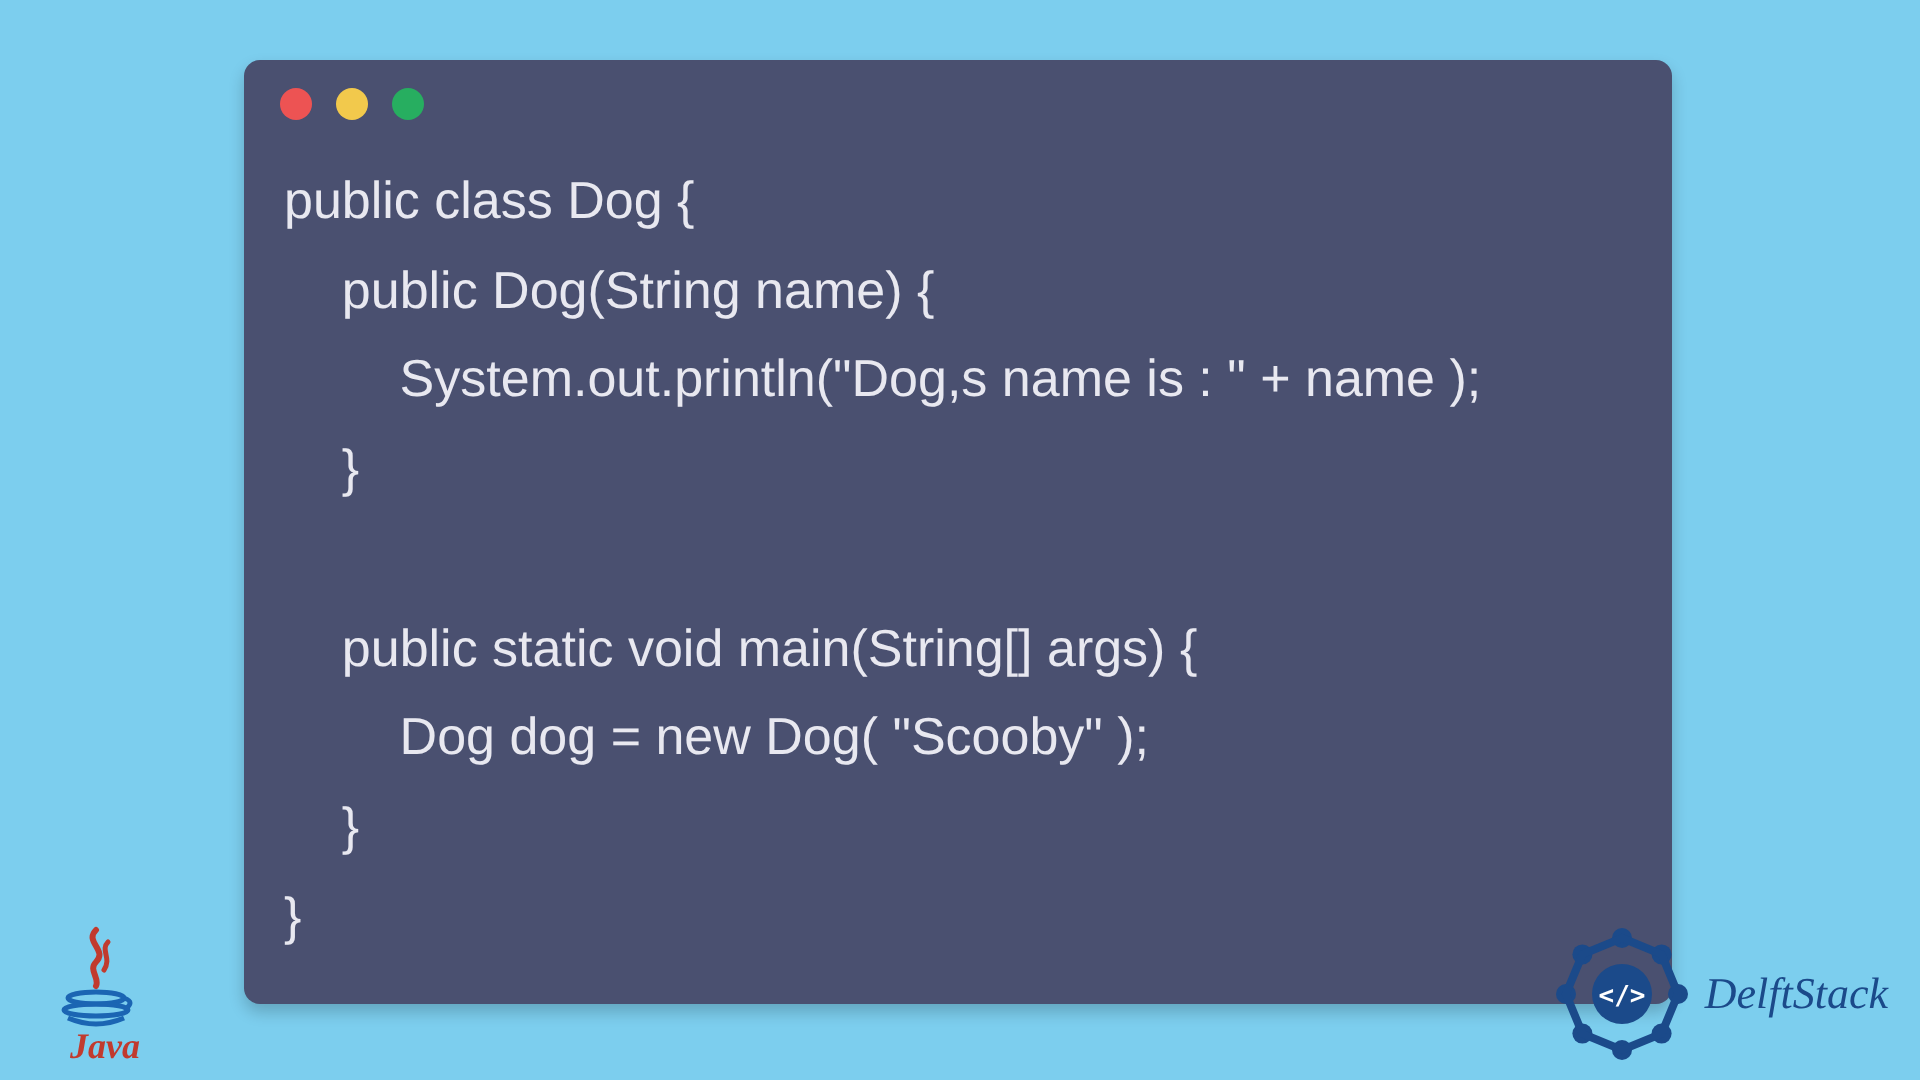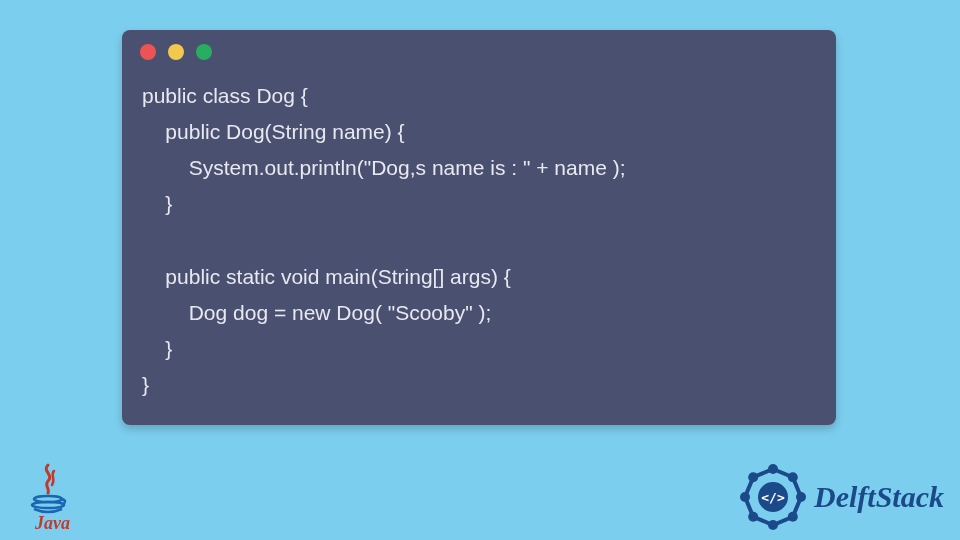--- a/index.html
+++ b/index.html
@@ -33,21 +33,21 @@
     height: 16px;
     border-radius: 50%;
   }
   .dot-red { background: #ed5353; }
   .dot-yellow { background: #f2c94c; }
   .dot-green { background: #27ae60; }
   .code-area {
     padding: 4px 20px 0 20px;
     font-family: Arial, Helvetica, sans-serif;
     color: #e8e8f0;
-    font-size: 21px;
+    font-size: 26px;
     line-height: 1.72;
     white-space: pre;
   }
   .java-logo {
     position: absolute;
     left: 6px;
     bottom: 6px;
     width: 64px;
     height: 78px;
     display: flex;
@@ -68,22 +68,22 @@
     position: absolute;
     right: 16px;
     bottom: 8px;
     display: flex;
     align-items: center;
     gap: 6px;
   }
   .delft-text {
     font-family: Georgia, "Times New Roman", serif;
     font-style: italic;
-    font-weight: 700;
-    font-size: 30px;
+    font-weight: 400;
+    font-size: 22px;
     color: #1b4a8a;
   }
 </style>
 </head>
 <body>
 
 <div class="code-window">
   <div class="title-bar">
     <div class="dot dot-red"></div>
     <div class="dot dot-yellow"></div>

